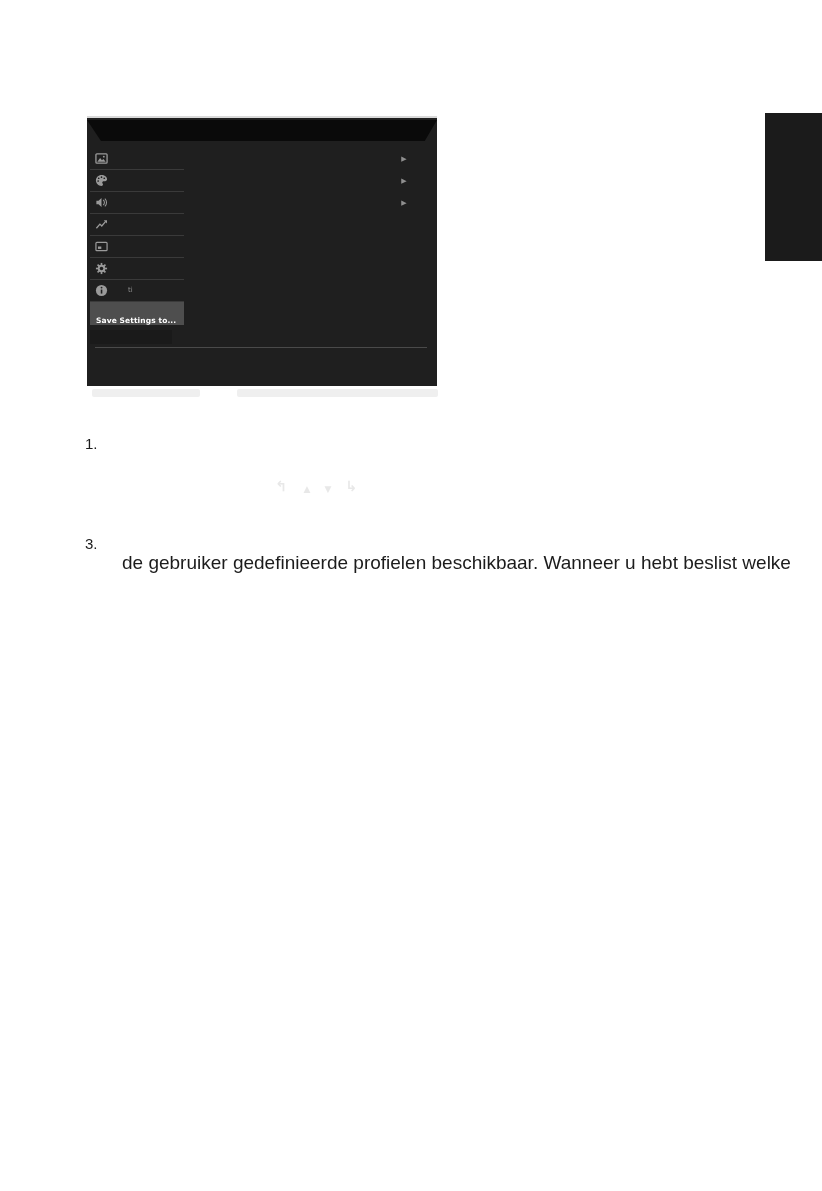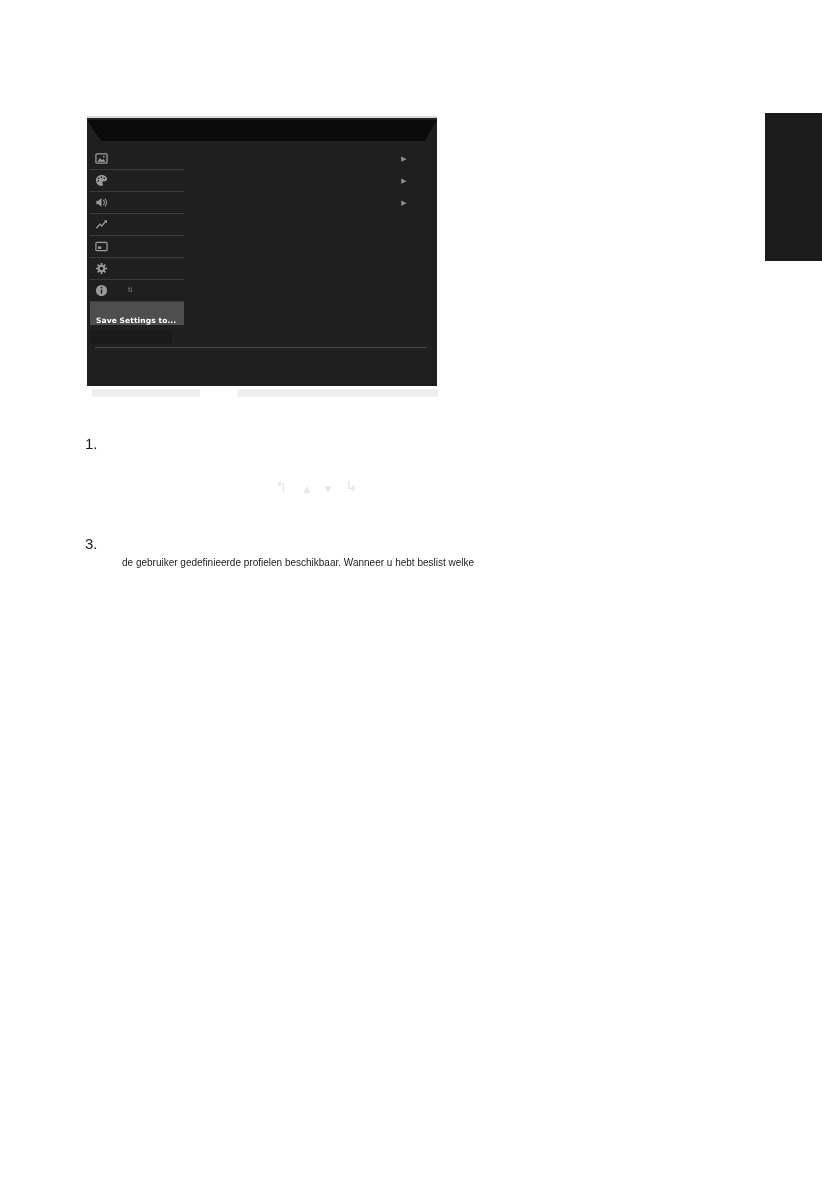--- a/index.html
+++ b/index.html
@@ -53,21 +53,21 @@
   .nav-arrow{font-size:14px;font-weight:bold;top:360px;}
   .nav-tri{font-size:9px;top:363px;}
   
   .lang-tab{position:absolute;left:765px;top:113px;width:57px;height:148px;background:var(--side-tab,#1b1b1b);}
   .ghost{position:absolute;top:389px;height:8px;background:#efefef;border-radius:2px;}
   .ghost-a{left:92px;width:108px;}
   .ghost-b{left:237px;width:201px;}
   .list-marker{position:absolute;left:85px;font-size:15px;line-height:18px;}
   .marker-1{top:435px;}
   .marker-3{top:535px;}
-  .body-line{position:absolute;left:122px;top:553px;font-size:10px;line-height:19px;white-space:nowrap;}
+  .body-line{position:absolute;left:122px;top:553px;font-size:19px;line-height:19px;white-space:nowrap;}
 </style>
 </head>
 <body>
 
 <div class="osd-shot">
   <div class="osd-title"></div>
 
   <div class="menu-row" style="top:30px">
     <span>
       <svg viewBox="0 0 14 14">

